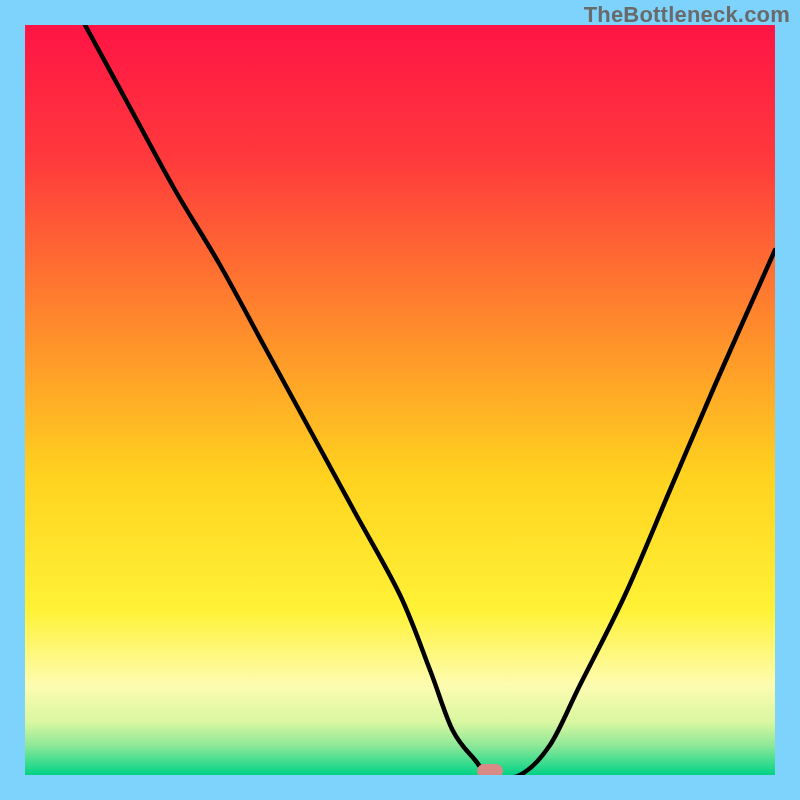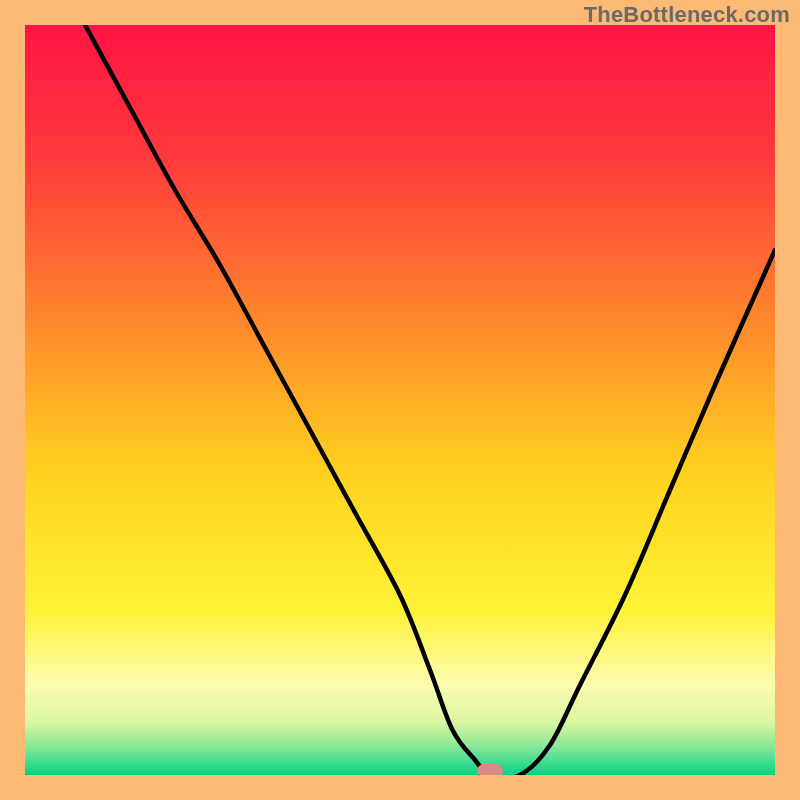--- a/index.html
+++ b/index.html
@@ -9,21 +9,21 @@
     height: 800px;
     background: #000;
     overflow: hidden;
   }
   .frame {
     position: absolute;
     left: 0;
     top: 0;
     width: 800px;
     height: 800px;
-    background: #fdba74;
+    background: #7dd3fc;
   }
   .plot {
     position: absolute;
     left: 25px;
     top: 25px;
     width: 750px;
     height: 750px;
     overflow: hidden;
   }
   .gradient {

